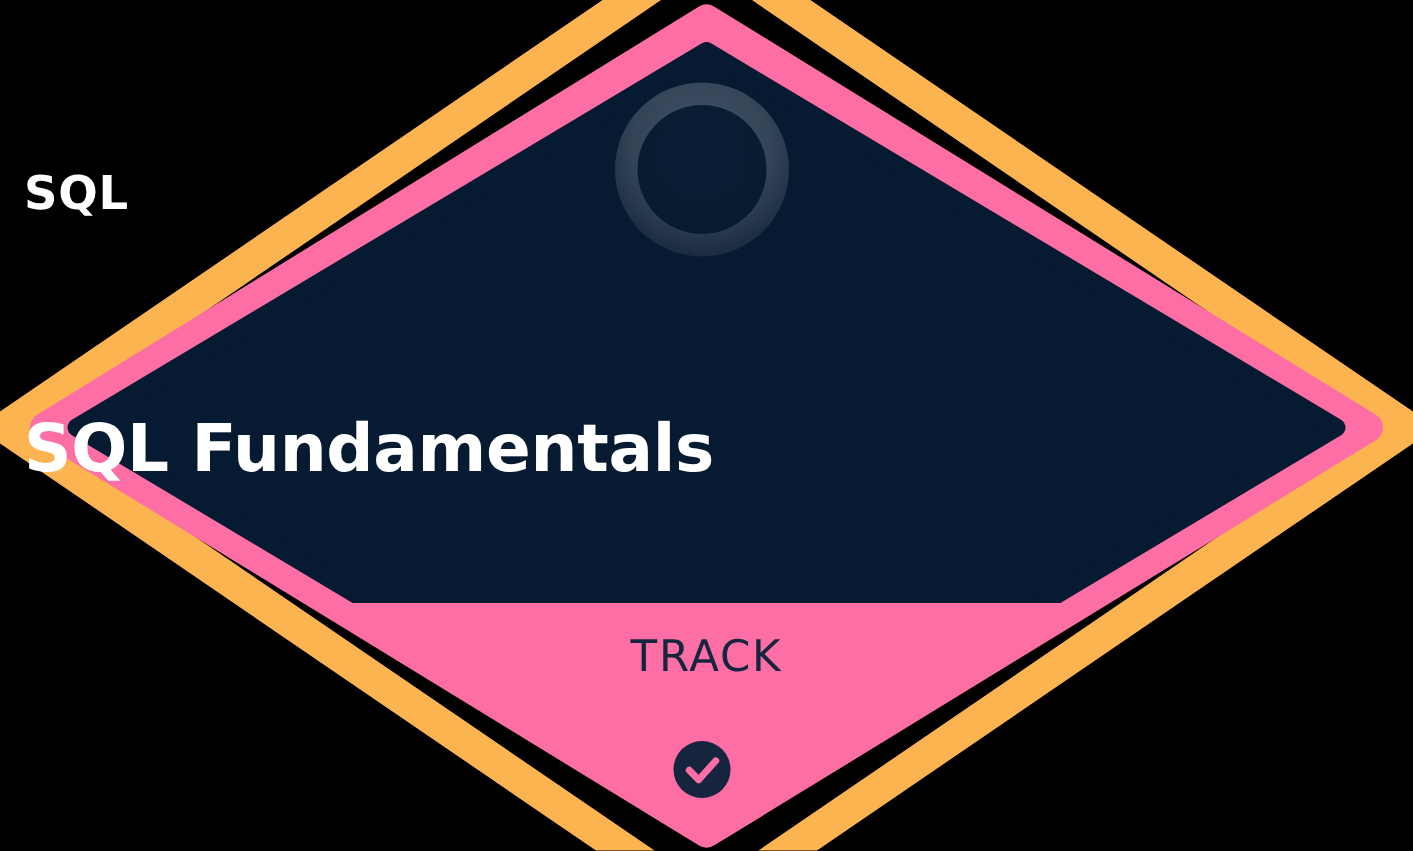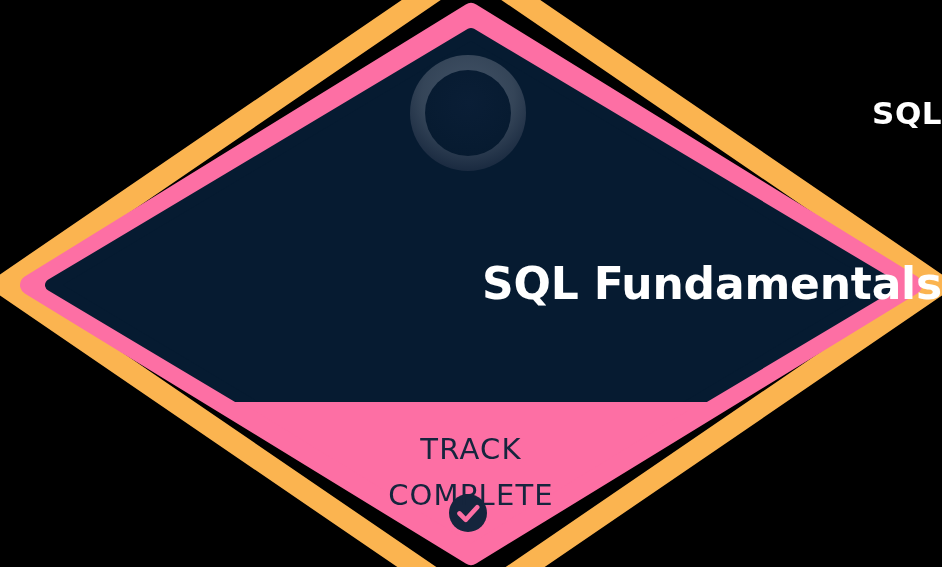--- a/index.html
+++ b/index.html
@@ -22,23 +22,23 @@
     position: absolute;
     top: 0;
     left: 0;
     width: 942px;
     height: 567px;
     display: block;
   }
   
   .overlay-text {
     position: absolute;
-    margin: 0;
+    margin: 16px;
     padding: 0;
-    text-align: right;
+    text-align: left;
     white-space: nowrap;
     user-select: none;
   }
   #track-logo-label {
     left: 0;
     right: 0;
     top: 93px;
     font-family: "DejaVu Sans", sans-serif;
     font-size: 31px;
     font-weight: 700;
@@ -64,21 +64,21 @@
     top: 420px;
     text-align: center;
   }
   .status-line {
     font-family: "DejaVu Sans", sans-serif;
     font-size: 29px;
     font-weight: 500;
     letter-spacing: 1.2px;
     color: #15253d;
     line-height: 34px;
-    margin: 12px;
+    margin: 0;
     white-space: nowrap;
   }
 </style>
 </head>
 <body>
 
 <div id="badge-root">
 
   <svg id="badge-svg" viewBox="0 0 942 567" xmlns="http://www.w3.org/2000/svg">
     <defs>
@@ -120,16 +120,15 @@
       <path d="M 459.5 513.5 L 465.8 519.8 L 477.2 507.2" fill="none" stroke="#fd6fa4" stroke-width="4.6" stroke-linecap="round" stroke-linejoin="round"></path>
     </g>
   </svg>
 
   <div class="overlay-text" id="track-logo-label">SQL</div>
 
   <div class="overlay-text" id="track-title">SQL Fundamentals</div>
 
   <div id="status-block">
     <div class="status-line">TRACK</div>
-    <div class="status-line">COMPLETE</div>
   </div>
 
 </div>
 
 </body></html>

